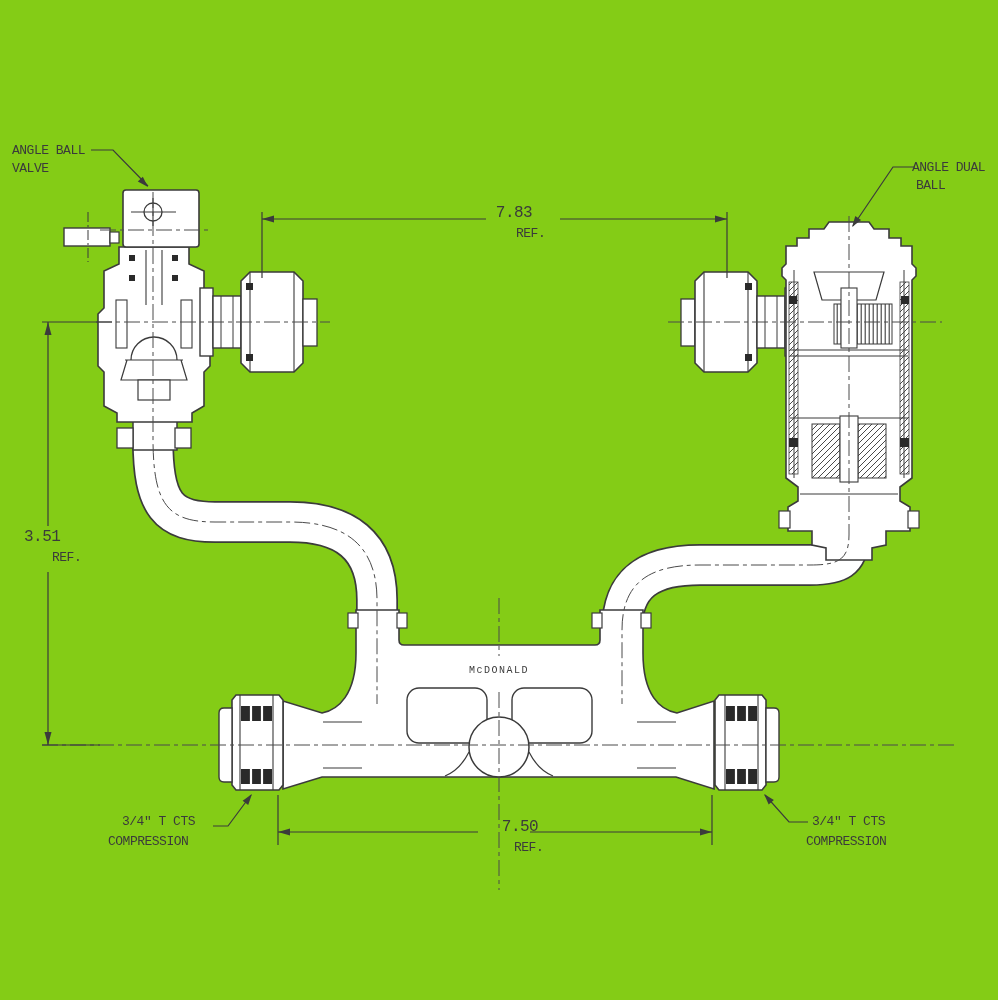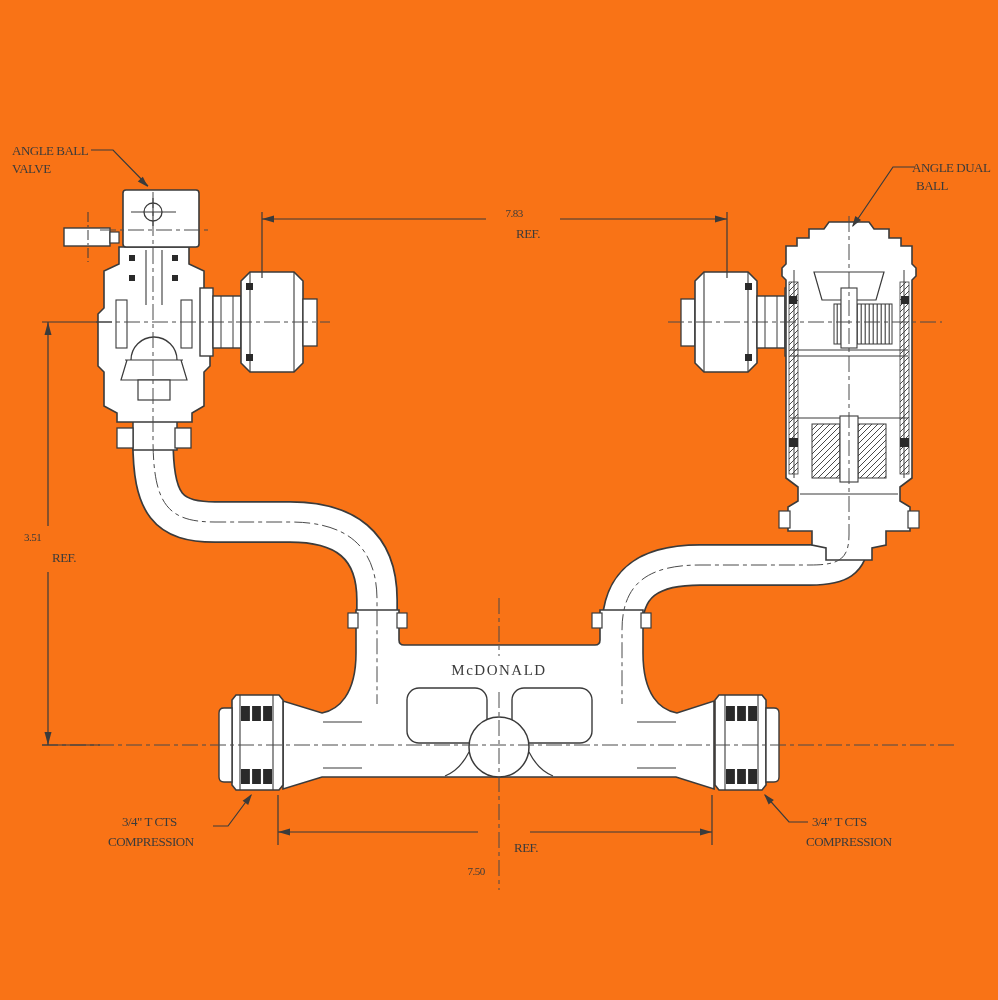--- a/index.html
+++ b/index.html
@@ -1,22 +1,22 @@
 <!DOCTYPE html>
 <html><head>
 <meta charset="utf-8">
 <style>
   html,body{margin:0;padding:0;background:#fff;}
-  #canvas{position:relative;width:998px;height:1000px;background:#f97316;overflow:hidden;
-          font-family:Liberation Serif, serif;color:#3b3b3b;}
+  #canvas{position:relative;width:998px;height:1000px;background:#84cc16;overflow:hidden;
+          font-family:Liberation Mono, monospace;color:#3b3b3b;}
   #drawing{position:absolute;left:0;top:0;}
   .lbl{position:absolute;font-size:13px;line-height:15px;letter-spacing:-0.5px;
        white-space:nowrap;color:#3b3b3b;}
-  .dimv{font-size:11px;}
-  .brand{font-size:15px;letter-spacing:1.5px;}
+  .dimv{font-size:16px;}
+  .brand{font-size:10px;letter-spacing:1.5px;}
   .ctr{text-align:center;}
 </style>
 </head>
 <body>
 
 <div id="canvas">
 
 <svg id="drawing" width="998" height="1000" viewBox="0 0 998 1000">
   <defs>
     <pattern id="hatch" width="6" height="6" patternUnits="userSpaceOnUse">
@@ -202,21 +202,21 @@
 
 <div class="lbl" style="left:912px;top:160px;">ANGLE DUAL</div>
 <div class="lbl" style="left:916px;top:178px;">BALL</div>
 
 <div class="lbl dimv ctr" style="left:488px;top:206px;width:52px;">7.83</div>
 <div class="lbl" style="left:516px;top:226px;">REF.</div>
 
 <div class="lbl dimv" style="left:24px;top:530px;">3.51</div>
 <div class="lbl" style="left:52px;top:550px;">REF.</div>
 
-<div class="lbl dimv ctr" style="left:452px;top:820px;width:48px;margin-top:44px;">7.50</div>
+<div class="lbl dimv ctr" style="left:496px;top:820px;width:48px;">7.50</div>
 <div class="lbl" style="left:514px;top:840px;">REF.</div>
 
 <div class="lbl brand ctr" style="left:439px;top:663px;width:120px;">McDONALD</div>
 
 <div class="lbl" style="left:122px;top:814px;">3/4" T CTS</div>
 <div class="lbl" style="left:108px;top:834px;">COMPRESSION</div>
 
 <div class="lbl" style="left:812px;top:814px;">3/4" T CTS</div>
 <div class="lbl" style="left:806px;top:834px;">COMPRESSION</div>
 

